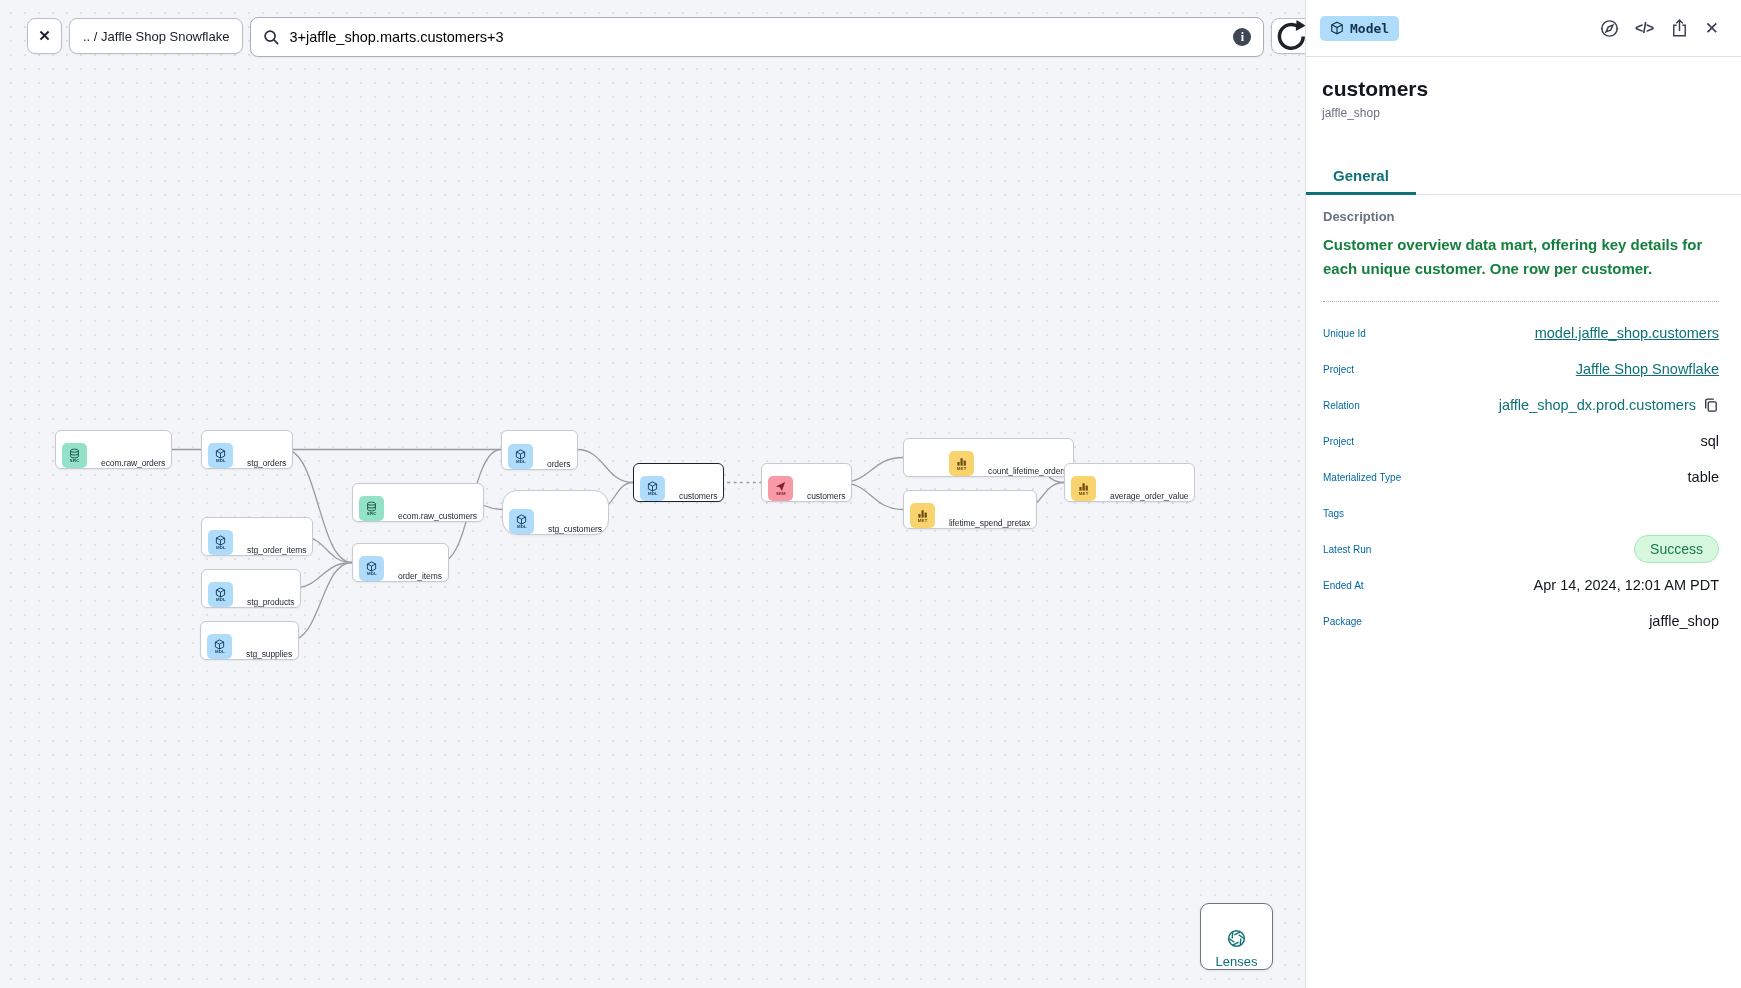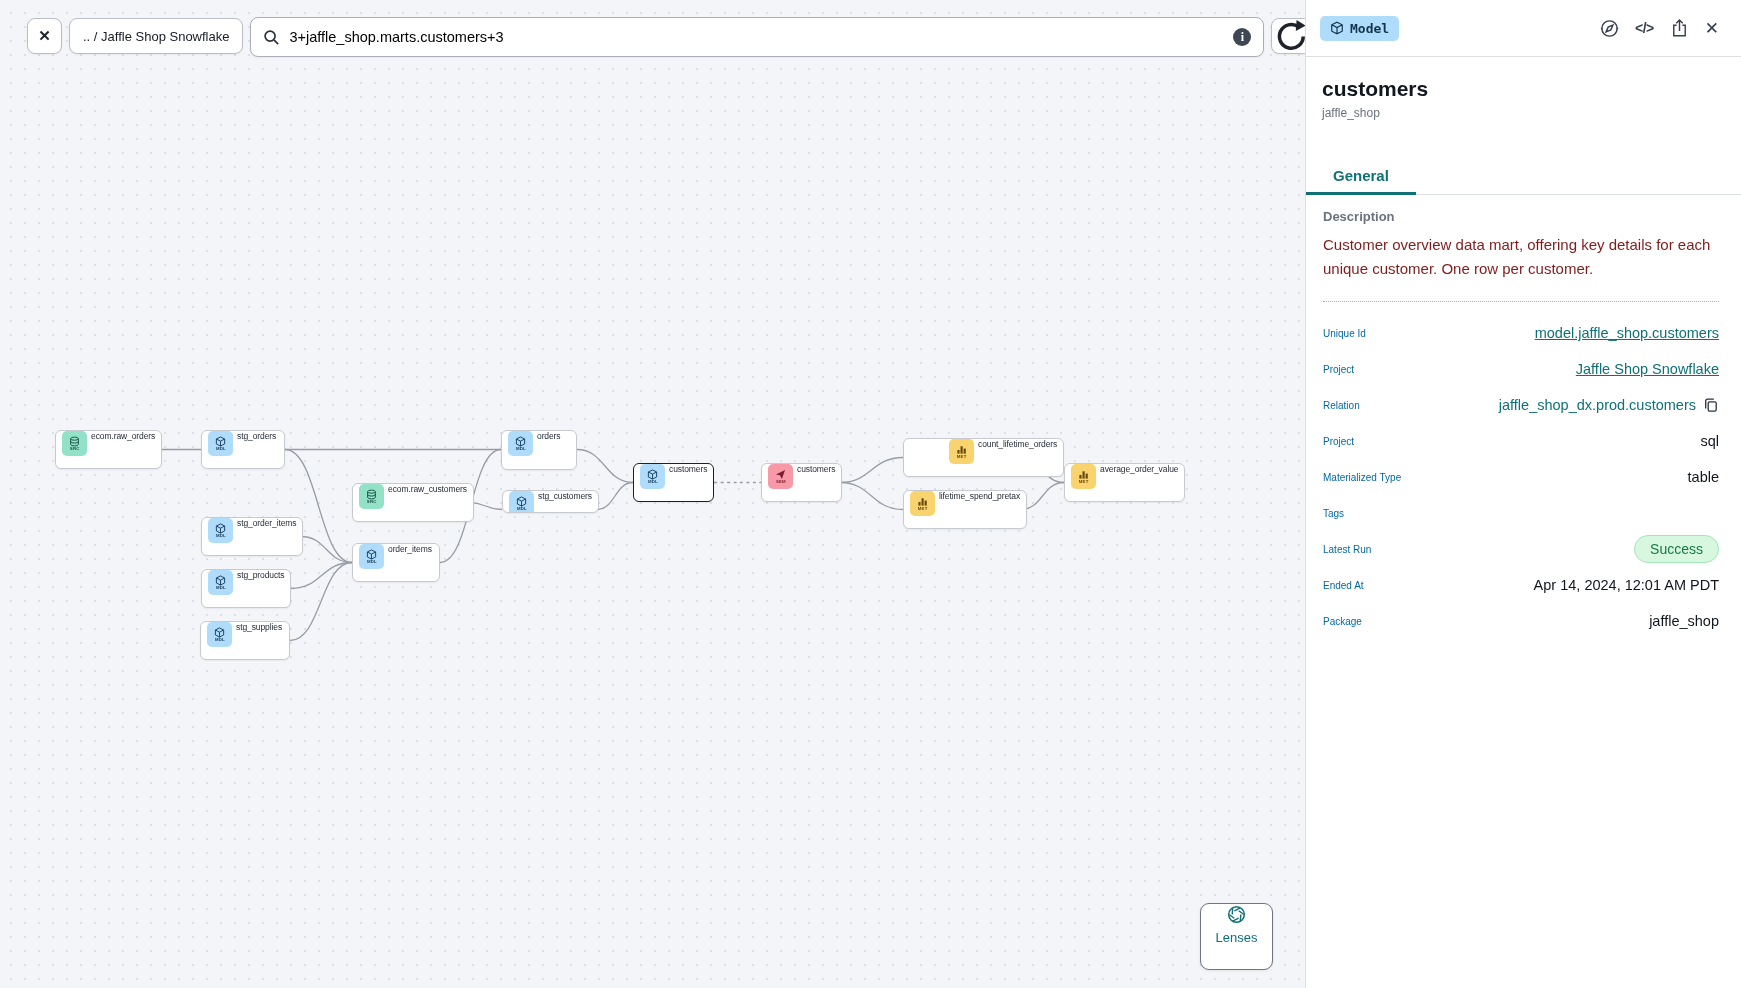--- a/index.html
+++ b/index.html
@@ -13,21 +13,21 @@
     background-image: radial-gradient(var(--canvas-dot) 1.1px, transparent 1.1px);
     background-size:14px 14px; background-position:4px 6px;
     overflow:hidden;
   }
   #edges-svg { position:absolute; left:0; top:0; width:1305px; height:988px; }
   .edge { fill:none; stroke:var(--edge-color); stroke-width:1.3; }
   .edge--dashed { stroke-dasharray:3 3.5; }
 
   
   .node {
-    position:absolute; display:flex; align-items:flex-start; gap:4px;
+    position:absolute; display:flex; align-items:flex-end; gap:14px;
     padding:0 6px; height:39px; background:#fff;
     border:1px solid var(--node-border); border-radius:6px;
     box-shadow:0 1px 2px rgba(16,24,40,.06);
     cursor:pointer; overflow:hidden; white-space:nowrap;
   }
   .node--selected { border:1.6px solid #1b212d; }
   .node-label { font-size:8.5px; letter-spacing:-.1px; color:#262c38; font-weight:500; }
   .chip {
     flex:0 0 25px; width:25px; height:25px; border-radius:5px;
     display:flex; flex-direction:column; align-items:center; justify-content:center;
@@ -64,21 +64,21 @@
     flex:0 0 18px; width:18px; height:18px; border-radius:50%; background:#3f4754; color:#fff;
     font-size:12px; font-weight:bold; font-family:"Liberation Serif",serif;
     display:flex; align-items:center; justify-content:center; cursor:pointer;
   }
   #btn-refresh { width:41px; height:36px; margin-top:1px; color:#1d222b; }
 
   
   #lenses-btn {
     position:absolute; left:1200px; top:903px; width:73px; height:67px;
     background:#fff; border:1px solid #6d7482; border-radius:9px;
-    display:flex; flex-direction:column; align-items:center; justify-content:flex-start; gap:5px;
+    display:flex; flex-direction:column; align-items:center; justify-content:flex-end; gap:5px;
     cursor:pointer; box-shadow:0 1px 3px rgba(16,24,40,.08);
   }
   #lenses-btn span { font-size:13px; color:var(--accent-teal); }
   #lenses-btn svg { color:var(--accent-teal); }
 
   
   #panel { flex:1; background:#fff; border-left:1px solid var(--panel-border); display:flex; flex-direction:column; }
   .panel-header {
     height:57px; flex:0 0 57px; padding:0 22px 0 14px;
     display:flex; align-items:center; justify-content:space-between;
@@ -102,21 +102,21 @@
 
   .tabs { margin-top:38px; height:37px; border-bottom:1px solid var(--panel-border); display:flex; padding:0; }
   .tab {
     height:37px; padding:0 27px; display:flex; align-items:center;
     font-size:15px; font-weight:bold; color:var(--accent-teal);
     border-bottom:3px solid var(--accent-teal); cursor:pointer;
   }
 
   .panel-content { padding:14px 22px 0 17px; overflow:hidden; }
   .section-label { font-size:13px; font-weight:bold; color:#6a7280; margin-top:0; }
-  #description-text { margin-top:9px; font-size:15px; line-height:24px; color:#7f1d1d; }
+  #description-text { margin-top:9px; font-size:15px; line-height:24px; color:#15803d;font-weight:bold; }
   .dotted-sep { border:none; border-top:1px dotted #a8aeb9; margin-top:20px; }
 
   #fields { margin-top:13px; display:flex; flex-direction:column; }
   .field-row { min-height:36px; display:flex; align-items:center; justify-content:space-between; gap:10px; }
   .field-label { font-size:10px; color:#0369a1; }
   .field-value { display:flex; align-items:center; gap:7px; font-size:14.5px; color:#12161f; }
   .val-link { color:var(--accent-teal); text-decoration:underline; }
   .val-teal { color:var(--accent-teal); }
   .copy-btn { background:none; border:none; cursor:pointer; color:#2a3140; display:flex; }
   .copy-btn svg { width:16px; height:16px; }
@@ -233,21 +233,21 @@
     <span class="chip">
       <span class="chip-glyph">
               <svg viewBox="0 0 12 12" fill="none" stroke="currentColor" stroke-width="1">
                 <path d="M6 1 L10.5 3.3 V8.7 L6 11 L1.5 8.7 V3.3 Z M1.5 3.3 L6 5.6 L10.5 3.3 M6 5.6 V11"></path>
               </svg>
             </span>
       <span class="chip-code">MDL</span>
     </span>
     <span class="node-label">orders</span>
   </div>
-        <div class="node node--model" style="left: 502px; top: 490px; min-width: 95px; height: 23px;">
+        <div class="node node--model" style="left: 502px; top: 490px; min-width: 95px; height: 45px; border-radius: 15px;">
     <span class="chip">
       <span class="chip-glyph">
               <svg viewBox="0 0 12 12" fill="none" stroke="currentColor" stroke-width="1">
                 <path d="M6 1 L10.5 3.3 V8.7 L6 11 L1.5 8.7 V3.3 Z M1.5 3.3 L6 5.6 L10.5 3.3 M6 5.6 V11"></path>
               </svg>
             </span>
       <span class="chip-code">MDL</span>
     </span>
     <span class="node-label">stg_customers</span>
   </div>

